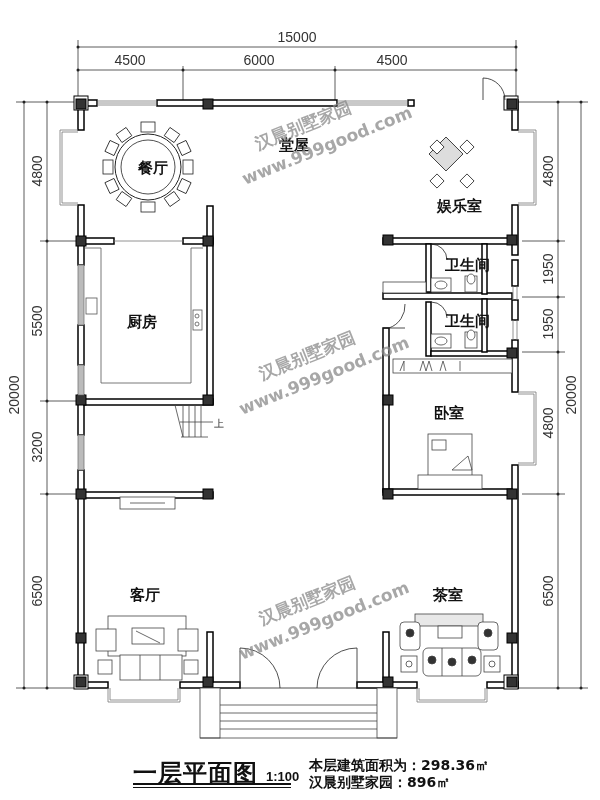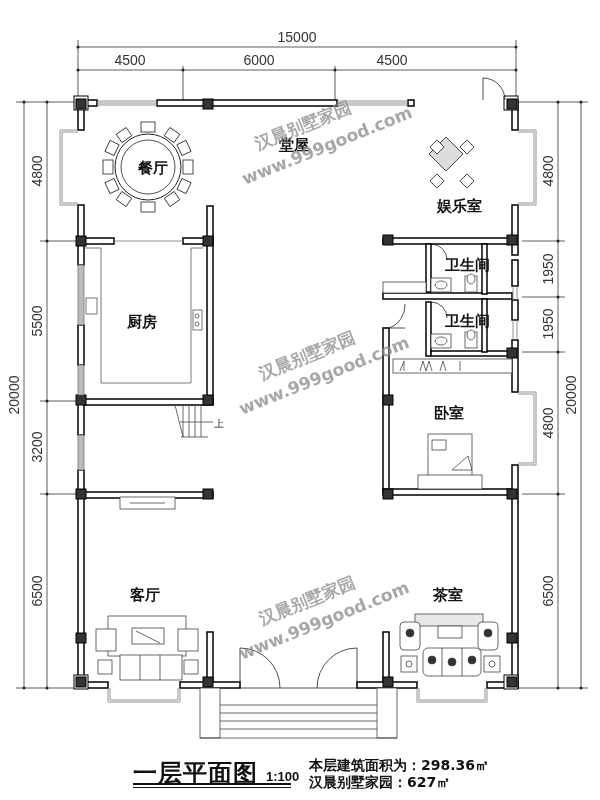--- a/index.html
+++ b/index.html
@@ -353,14 +353,14 @@
 </svg>
 
 <div class="title-block">
   <span class="title-main">一层平面图</span><span class="title-scale">1:100</span>
   <div class="title-underline"></div>
   <div class="title-underline2"></div>
 </div>
 
 <div class="area-info">
   <div><span>本层建筑面积为：</span><span>298.36㎡</span></div>
-  <div><span>汉晨别墅家园：</span><span>627㎡</span></div>
+  <div><span>汉晨别墅家园：</span><span>896㎡</span></div>
 </div>
 
 </body></html>

